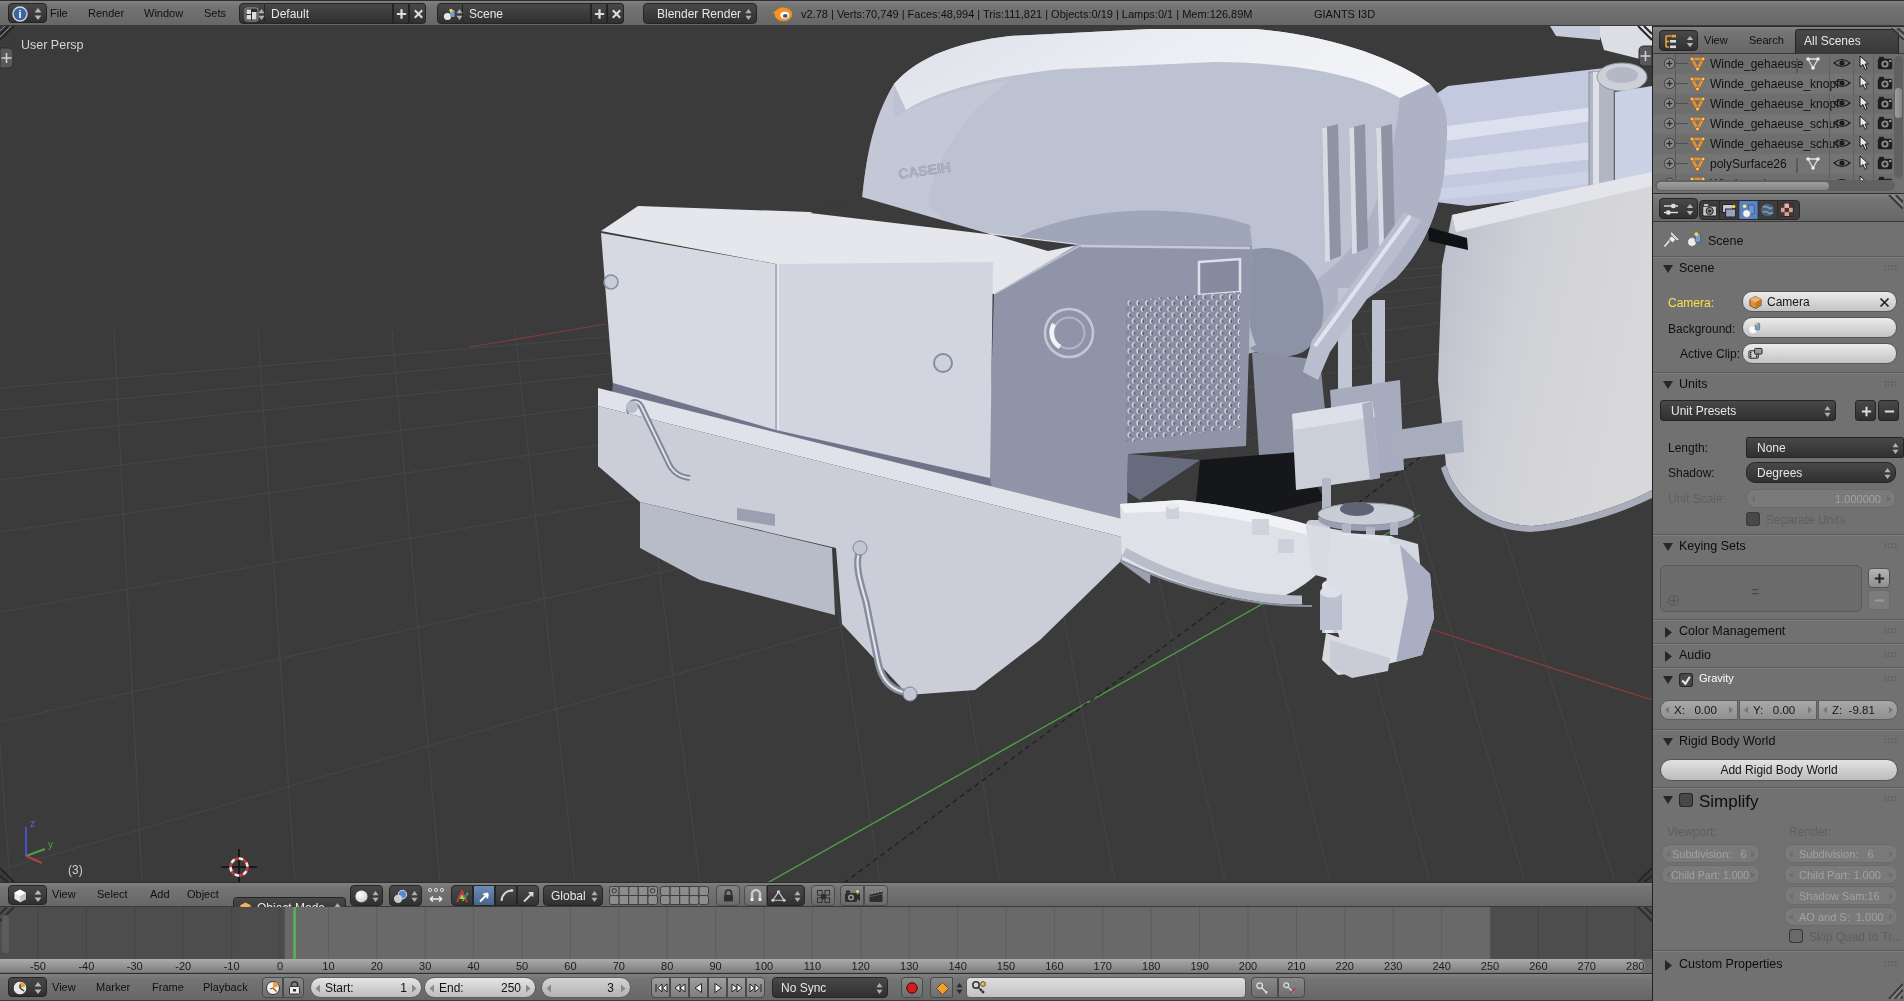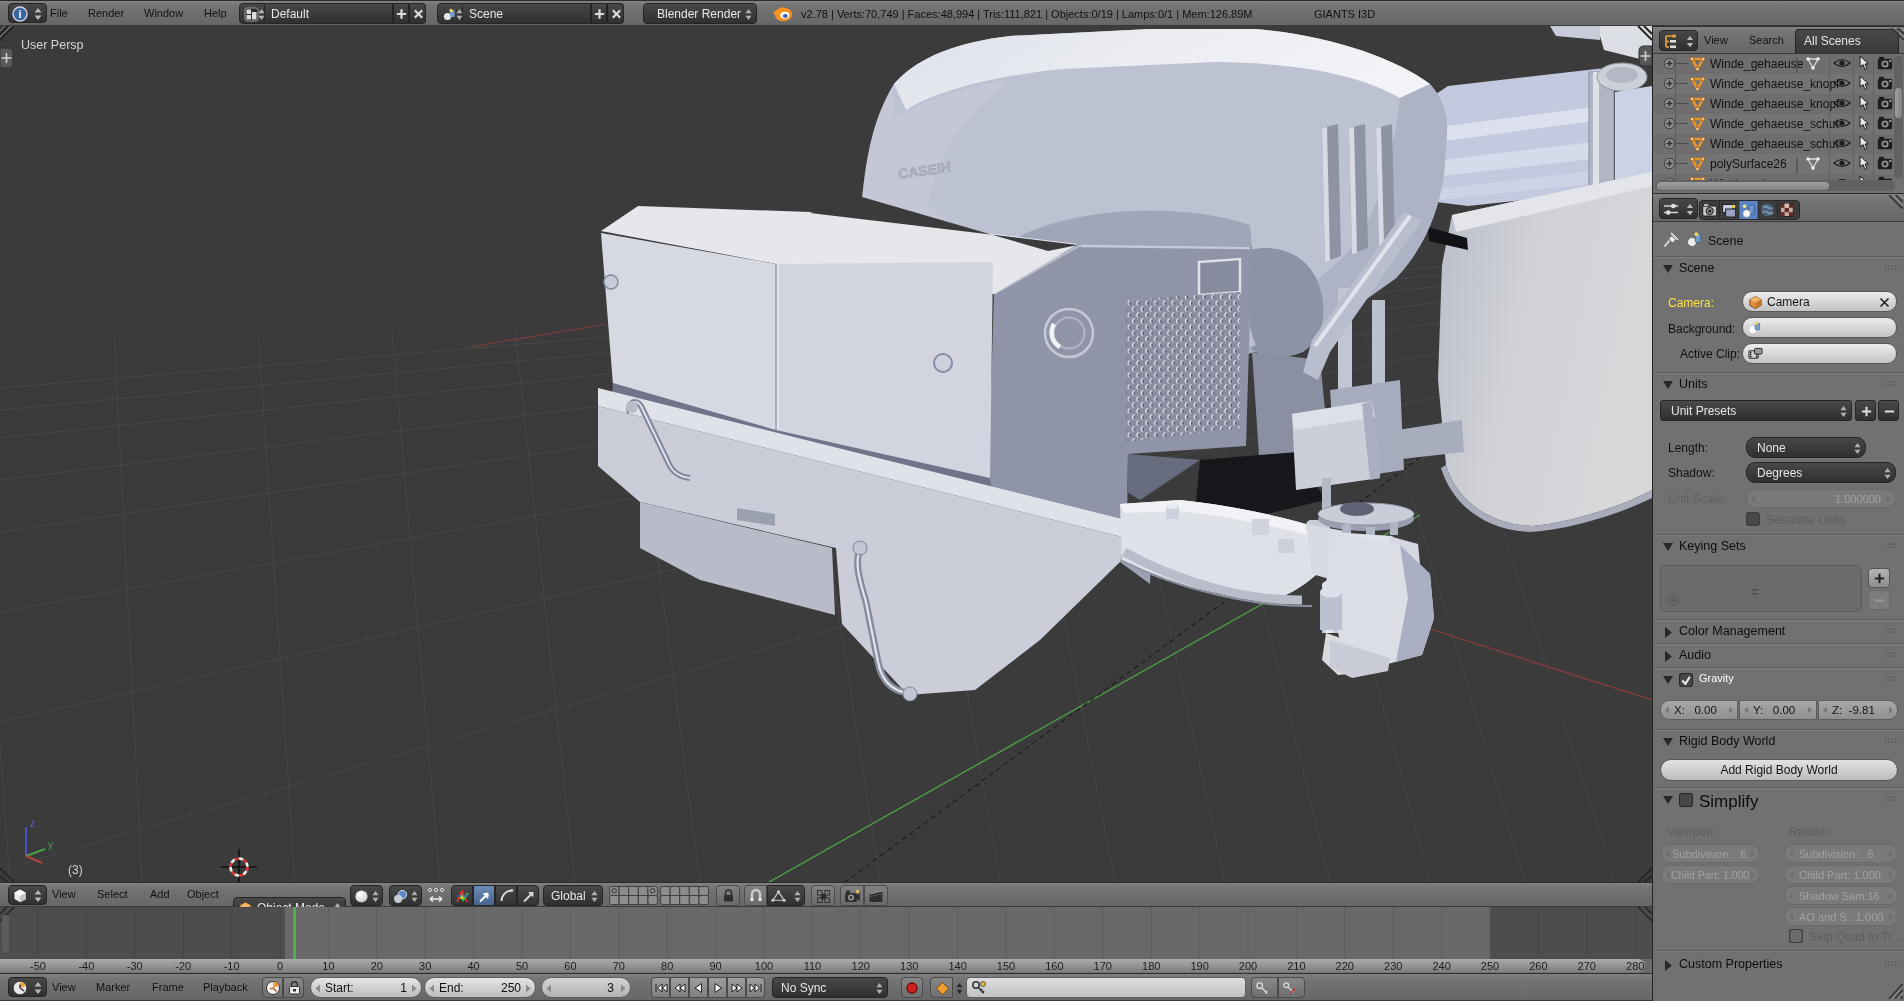--- a/index.html
+++ b/index.html
@@ -28,21 +28,21 @@
       <circle cx="8" cy="8" r="7" fill="#3a66a0" stroke="#cfd6e2" stroke-width="1.4"></circle>
       <text x="8" y="12" font-size="11" font-weight="bold" fill="#fff" text-anchor="middle" font-family="Liberation Serif,serif">i</text>
     </svg>
     <svg class="abs" style="left:24px;top:2px" width="10" height="16" viewBox="0 0 10 16">
           <path d="M5 2 L8.4 6.5 L1.6 6.5 Z M5 14 L8.4 9.5 L1.6 9.5 Z" fill="#b8b8b8"></path>
         </svg>
   </div>
   <span class="abs menu" style="left:50px;top:6px;">File</span>
   <span class="abs menu" style="left:88px;top:6px;">Render</span>
   <span class="abs menu" style="left:144px;top:6px;">Window</span>
-  <span class="abs menu" style="left:204px;top:6px;">Help</span>
+  <span class="abs menu" style="left:204px;top:6px;">Sets</span>
 
   <div class="abs dw" style="left:239px;top:2px;width:26px;height:21px;border-radius:4px 0 0 4px;">
     <svg class="abs" style="left:4px;top:3px" width="15" height="15" viewBox="0 0 15 15">
           <rect x="1" y="1" width="13" height="13" rx="2" fill="#2c2c2c" stroke="#9a9a9a"></rect>
           <rect x="2.5" y="2.5" width="4.5" height="4.5" fill="#ddd"></rect>
           <rect x="2.5" y="8" width="4.5" height="4.5" fill="#ddd"></rect>
           <rect x="8" y="5" width="4.5" height="7.5" fill="#ddd"></rect>
         </svg>
     <svg class="abs" style="left:17px;top:3px" width="9" height="15" viewBox="0 0 10 16">
           <path d="M5 2 L8.4 6.5 L1.6 6.5 Z M5 14 L8.4 9.5 L1.6 9.5 Z" fill="#b0b0b0"></path>
@@ -1130,38 +1130,38 @@
           <circle cx="1.5" cy="2.0" r="1"></circle>
           <circle cx="4.9" cy="2.0" r="1"></circle>
           <circle cx="8.3" cy="2.0" r="1"></circle>
           <circle cx="11.7" cy="2.0" r="1"></circle>
           <circle cx="1.5" cy="5.2" r="1"></circle>
           <circle cx="4.9" cy="5.2" r="1"></circle>
           <circle cx="8.3" cy="5.2" r="1"></circle>
           <circle cx="11.7" cy="5.2" r="1"></circle>
         </g>
       </svg>
-      <div class="abs dw" style="left:7px;top:207px;width:192px;height:21px;border-radius:3px;padding-left:41px;">
+      <div class="abs dw" style="left:7px;top:207px;width:176px;height:21px;border-radius:3px;padding-left:41px;">
         <span style="position:absolute;left:10px;top:3px;">Unit Presets</span>
         <svg class="abs" style="right:3px;top:3px" width="9" height="15" viewBox="0 0 10 16">
           <path d="M5 2 L8.4 6.5 L1.6 6.5 Z M5 14 L8.4 9.5 L1.6 9.5 Z" fill="#b0b0b0"></path>
         </svg>
       </div>
       <div class="abs dw" style="left:202px;top:207px;width:21px;height:21px;border-radius:3px;">
         <svg class="abs" style="left:3.5px;top:3.5px" width="13" height="13" viewBox="0 0 14 14">
           <path d="M7 2 V12 M2 7 H12" stroke="#ddd" stroke-width="2.2"></path>
         </svg>
       </div>
       <div class="abs dw" style="left:225px;top:207px;width:21px;height:21px;border-radius:3px;">
         <svg class="abs" style="left:3.5px;top:3.5px" width="13" height="13" viewBox="0 0 14 14">
           <path d="M2 7 H12" stroke="#ddd" stroke-width="2.2"></path>
         </svg>
       </div>
       <span class="abs" style="left:15px;top:248px;font-size:12px;color:#111;">Length:</span>
-      <div class="abs dw" style="left:93px;top:244px;width:120px;height:21px;border-radius:9px;">
+      <div class="abs dw" style="left:93px;top:244px;width:158px;height:21px;border-radius:2px;">
         <span style="position:absolute;left:10px;top:3px;">None</span>
         <svg class="abs" style="right:3px;top:3px" width="9" height="15" viewBox="0 0 10 16">
           <path d="M5 2 L8.4 6.5 L1.6 6.5 Z M5 14 L8.4 9.5 L1.6 9.5 Z" fill="#b0b0b0"></path>
         </svg>
       </div>
       <span class="abs" style="left:15px;top:273px;font-size:12px;color:#111;">Shadow:</span>
       <div class="abs dw" style="left:93px;top:269px;width:150px;height:21px;border-radius:9px;">
         <span style="position:absolute;left:10px;top:3px;">Degrees</span>
         <svg class="abs" style="right:3px;top:3px" width="9" height="15" viewBox="0 0 10 16">
           <path d="M5 2 L8.4 6.5 L1.6 6.5 Z M5 14 L8.4 9.5 L1.6 9.5 Z" fill="#b0b0b0"></path>

